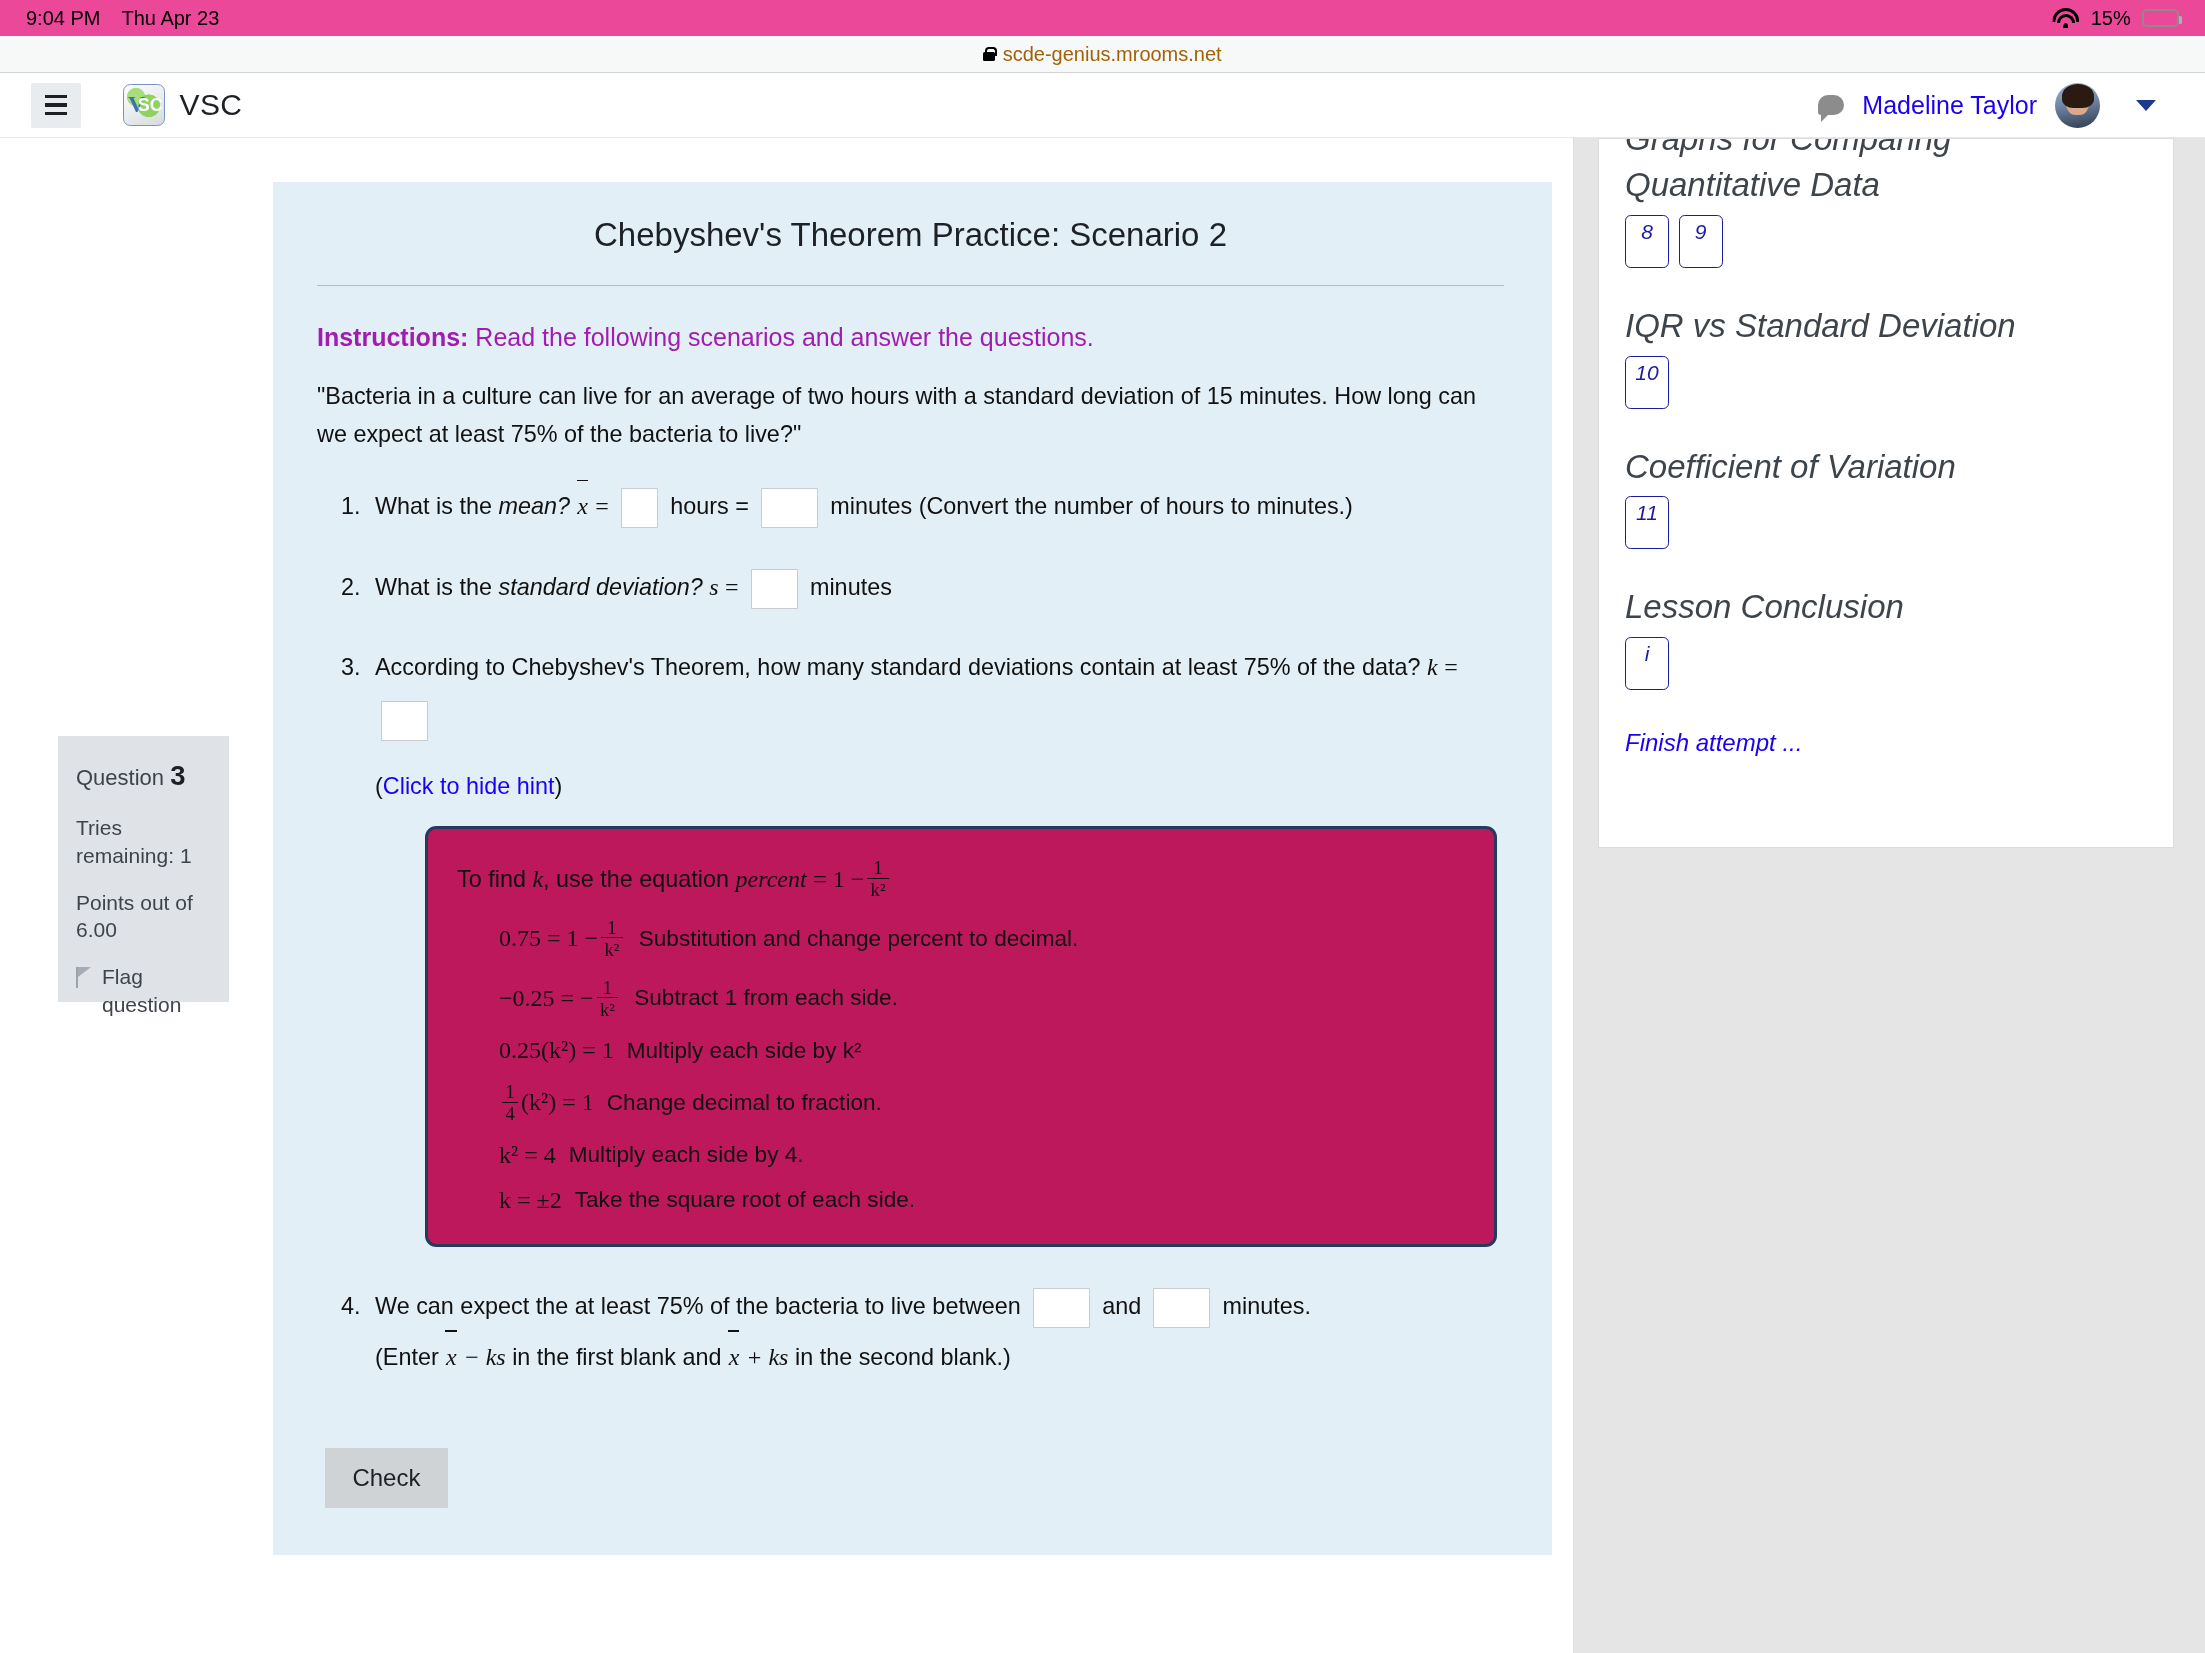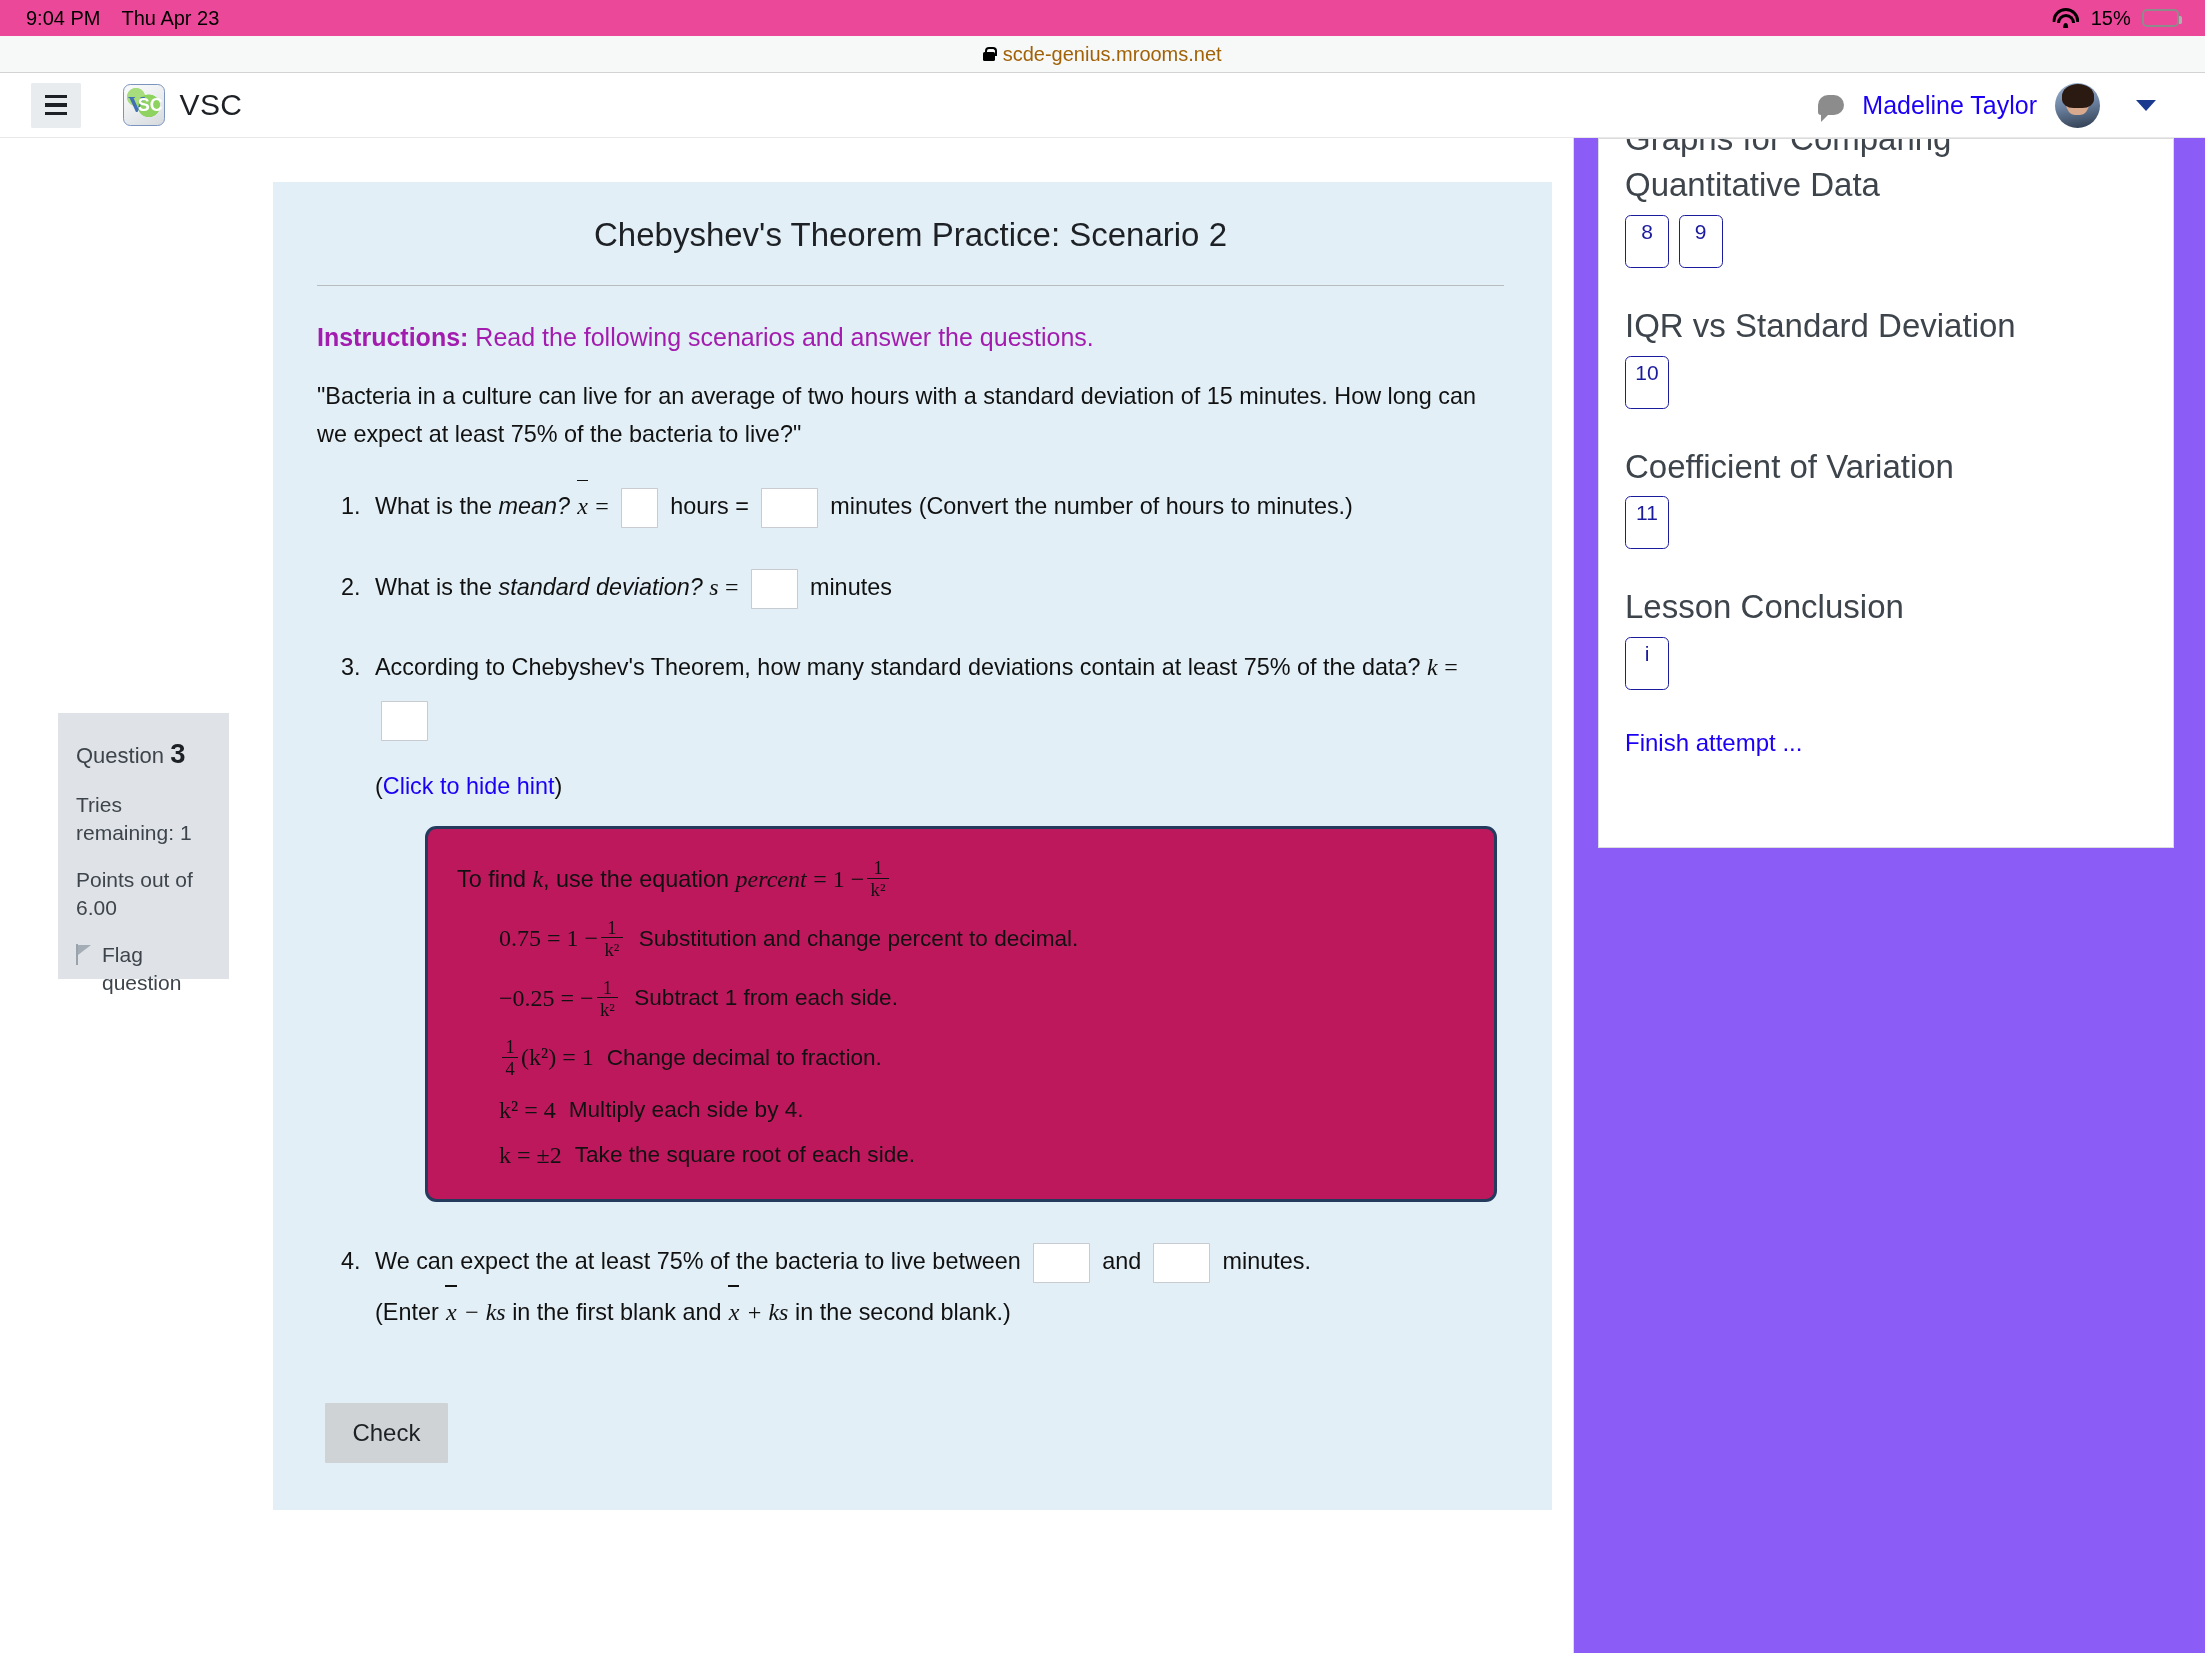--- a/index.html
+++ b/index.html
@@ -213,21 +213,21 @@
   .frac .den { font-size: 18.6px; border-top: 1.6px solid #111; padding: 1.6px 3.2px 0; }
 
   .check-btn {
     margin: 36px 0 0 8px; display: inline-block;
     background: #d0d3d6; border: none; border-radius: 1px;
     padding: 16px 27.4px; font-size: 24px; color: #1d2125;
     font-family: "Liberation Sans", sans-serif; cursor: pointer;
   }
 
   
-  .side-col { flex: 1; background: #8b5cf6; padding: 0; position: relative; }
+  .side-col { flex: 1; background: #e5e5e5; padding: 0; position: relative; font-style: italic; }
   .side-panel {
     margin: 0 31px 0 24px;
     background: #ffffff; border: 0.8px solid #dcdcdc;
     padding: 0 29px 36px 26px;
     height: 710px; overflow: hidden;
   }
   .side-section { margin-top: 8px; }
   .side-head {
     font-size: 33px; color: #3d444b; font-weight: 400; line-height: 1.18;
     margin-bottom: 9.7px; white-space: nowrap;
@@ -371,20 +371,24 @@
 
           <div class="hint-line hint-indent">
             <span class="mn">−0.25 = −</span>
             <span class="frac">
               <span class="num">1</span>
               <span class="den">k²</span>
             </span>
             <span class="expl">Subtract 1 from each side.</span>
           </div>
 
+          <div class="hint-line hint-indent">
+            <span class="mn">0.25(k²) = 1</span>
+            <span class="expl">Multiply each side by k²</span>
+          </div>
 
           <div class="hint-line hint-indent">
             <span class="frac">
               <span class="num">1</span>
               <span class="den">4</span>
             </span>
             <span class="mn">(k²) = 1</span>
             <span class="expl">Change decimal to fraction.</span>
           </div>
 

